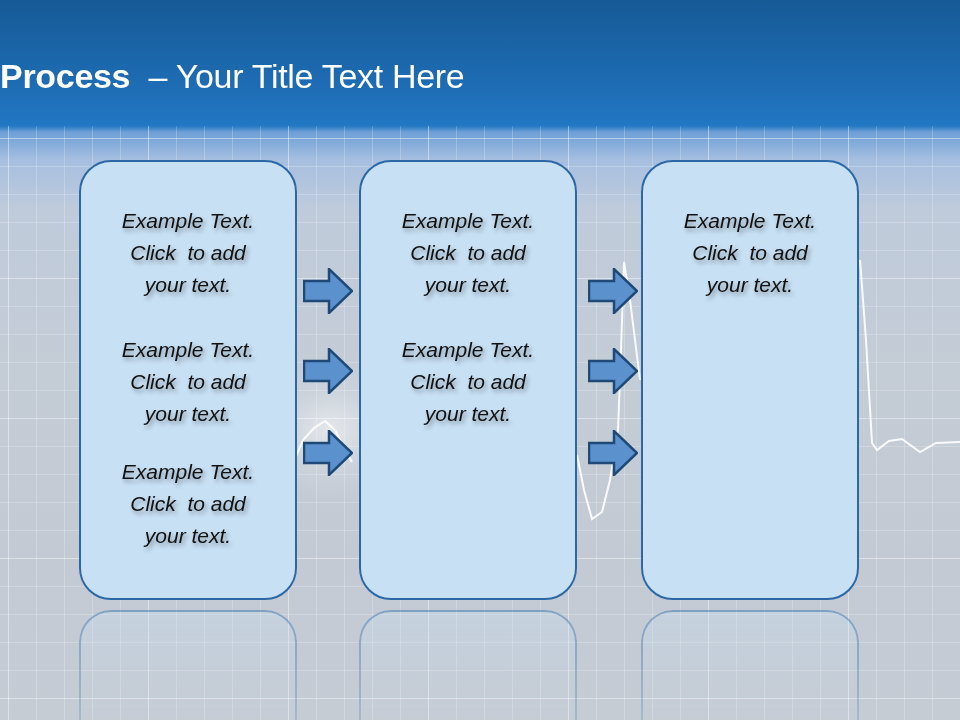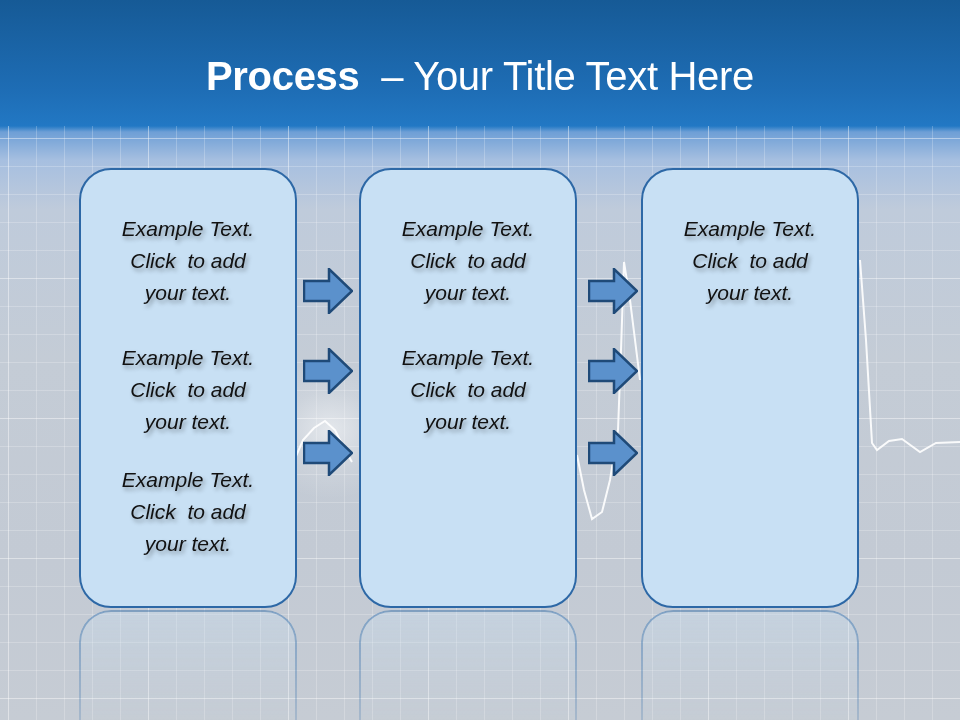--- a/index.html
+++ b/index.html
@@ -15,26 +15,26 @@
     background-size:28px 28px, 28px 28px;
     background-position:8px 0, 0 12px;}
   .grid2{position:absolute;left:0;top:126px;width:960px;height:594px;
     background-image:
       linear-gradient(to right, rgba(255,255,255,0.28) 1px, transparent 1px),
       linear-gradient(to bottom, rgba(255,255,255,0.28) 1px, transparent 1px);
     background-size:140px 140px,140px 140px;
     background-position:8px 0, 0 12px;}
   .glow{position:absolute;left:250px;top:360px;width:160px;height:140px;border-radius:50%;
     background:radial-gradient(ellipse at center, rgba(255,255,255,0.55) 0%, rgba(255,255,255,0.15) 40%, rgba(255,255,255,0) 70%);}
-  .title{position:absolute;left:0;top:50px;width:960px;height:52px;text-align:center;
-    color:#ffffff;font-family:"Liberation Sans",sans-serif;font-size:40px;line-height:52px;white-space:pre;
+  .title{position:absolute;left:0;top:50px;width:960px;height:52px;
+    color:#ffffff;font-family:"Liberation Sans",sans-serif;font-size:34px;line-height:52px;white-space:pre;
     letter-spacing:-0.3px;}
   .title .bold{font-weight:bold;}
   .ecg{position:absolute;left:0;top:0;}
-  .box{position:absolute;top:168px;width:214px;height:436px;border:2.5px solid #2d68a6;border-radius:32px;
+  .box{position:absolute;top:160px;width:214px;height:436px;border:2.5px solid #2d68a6;border-radius:32px;
     background:#c8e0f4;box-sizing:content-box;}
   .refl{position:absolute;top:610px;width:214px;height:200px;border:2px solid rgba(45,104,166,0.45);
     border-radius:32px;background:linear-gradient(to bottom, rgba(200,224,244,0.35), rgba(200,224,244,0.05) 60%);
     -webkit-mask-image:linear-gradient(to bottom, rgba(0,0,0,1), rgba(0,0,0,0.6) 40%, rgba(0,0,0,0) 100%);
     mask-image:linear-gradient(to bottom, rgba(0,0,0,1), rgba(0,0,0,0.6) 40%, rgba(0,0,0,0) 100%);}
   .txt{position:absolute;left:0;width:214px;text-align:center;font-family:"Liberation Sans",sans-serif;
     font-style:italic;font-size:21px;line-height:32px;color:#111;
     text-shadow:2px 3px 4px rgba(0,0,0,0.35);white-space:pre;}
   .arrow{position:absolute;width:50px;height:46px;}
 </style>

